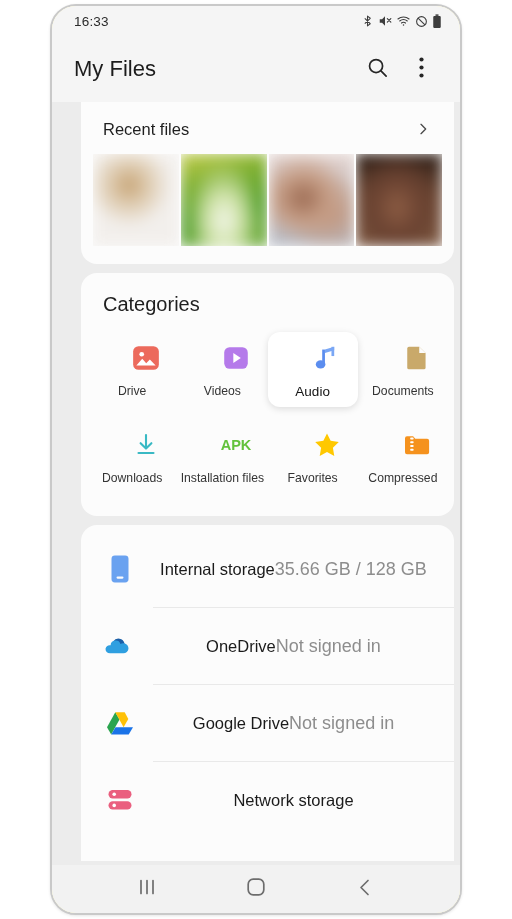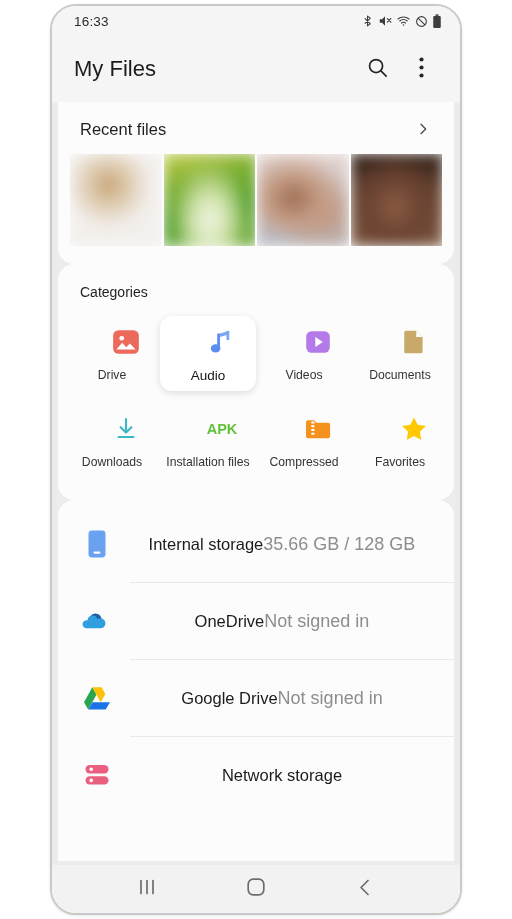--- a/index.html
+++ b/index.html
@@ -64,22 +64,23 @@
     cursor: pointer;
   }
   #menu-btn { margin-left: 10px; }
 
   
   #content {
     flex: 1 1 auto;
     background: #ececec;
     display: flex;
     flex-direction: column;
-    gap: 0;
+    gap: 9px;
     padding-bottom: 4px;
+    padding-left: 23px;
   }
 
   .card {
     background: #fcfcfc;
     border-radius: 16px;
     margin: 0 6px;
   }
 
   
   #recent-card { padding: 16px 0 18px 0; border-radius: 0 0 16px 16px; margin-top: 0; }
@@ -94,21 +95,21 @@
   .thumb {
     flex: 1 1 0;
     height: 92px;
     filter: blur(7px);
     transform: scale(1.02);
   }
   .thumb-wrap { flex:1 1 0; height: 92px; overflow:hidden; }
 
   
   #categories-card { padding: 20px 0 22px 0; }
-  #categories-title { font-size: 14px; color: #1f1f1f; padding: 0 22px; margin-bottom: 16px; }
+  #categories-title { font-size: 20px; color: #1f1f1f; padding: 0 22px; margin-bottom: 16px; }
   .cat-row { display: flex; padding: 0 6px; }
   .cat-cell {
     flex: 1 1 0;
     display: flex; flex-direction: column; align-items: center;
     padding: 9px 2px 8px 2px;
     border-radius: 12px;
     cursor: pointer;
   }
   .cat-cell.selected {
     background: #ffffff;
@@ -253,45 +254,45 @@
             <span class="cat-icon">
               <svg width="30" height="30" viewBox="0 0 28 28">
                 <rect x="2" y="3" width="24" height="22" rx="5" fill="#ec6a5c"></rect>
                 <circle cx="10" cy="10.5" r="2.2" fill="#fff"></circle>
                 <path d="M5 21l5.5-6.2 3.7 4.1 3.4-3.6L23 21z" fill="#fff"></path>
               </svg>
             </span>
             <span class="cat-label">Drive</span>
           </div>
 
+          <div class="cat-cell">
+            <span class="cat-icon">
+              <svg width="30" height="30" viewBox="0 0 28 28">
+                <rect x="3" y="4" width="22" height="20" rx="5" fill="#b57aea"></rect>
+                <path d="M11.5 9.3l7 4.7-7 4.7z" fill="#fff"></path>
+              </svg>
+            </span>
+            <span class="cat-label">Videos</span>
+          </div>
+
           <div class="cat-cell selected">
             <span class="cat-icon">
               <svg width="32" height="32" viewBox="0 0 28 28">
                 <path d="M12.2 6.6l8.1-2.4v3.1l-8.1 2.4z" fill="#7aa7f5"></path>
                 <path d="M12.2 6.6v12.4h-2.4V6.6z" fill="#5b8def"></path>
                 <path d="M20.3 4.2v8.1h-2.4V4.2z" fill="#7aa7f5"></path>
                 <ellipse cx="8.4" cy="19.6" rx="4.2" ry="3.6" fill="#5b8def"></ellipse>
               </svg>
             </span>
             <span class="cat-label">Audio</span>
           </div>
 
           <div class="cat-cell">
             <span class="cat-icon">
               <svg width="30" height="30" viewBox="0 0 28 28">
-                <rect x="3" y="4" width="22" height="20" rx="5" fill="#b57aea"></rect>
-                <path d="M11.5 9.3l7 4.7-7 4.7z" fill="#fff"></path>
-              </svg>
-            </span>
-            <span class="cat-label">Videos</span>
-          </div>
-
-          <div class="cat-cell">
-            <span class="cat-icon">
-              <svg width="30" height="30" viewBox="0 0 28 28">
                 <path d="M6.5 3.5h9.6L22 9.4V23a1.6 1.6 0 0 1-1.6 1.6H6.5A1.6 1.6 0 0 1 4.9 23V5.1A1.6 1.6 0 0 1 6.5 3.5z" fill="#c9a96a"></path>
                 <path d="M16.1 3.5L22 9.4h-5.9z" fill="#fcfcfc"></path>
               </svg>
             </span>
             <span class="cat-label">Documents</span>
           </div>
         </div>
 
         <div class="cat-row" id="cat-row-2">
           <div class="cat-cell">
@@ -305,42 +306,42 @@
             <span class="cat-label">Downloads</span>
           </div>
 
           <div class="cat-cell">
             <span class="cat-icon">
               <svg width="40" height="22" viewBox="0 0 44 20">
                 <text x="22" y="16" font-family="Liberation Sans, sans-serif" font-size="16" font-weight="bold" fill="#63c23c" text-anchor="middle">APK</text>
               </svg>
             </span>
             <span class="cat-label">Installation files</span>
+          </div>
+
+          <div class="cat-cell">
+            <span class="cat-icon">
+              <svg width="30" height="30" viewBox="0 0 28 28">
+                <path d="M14 3.2l3.4 6.9 7.6 1.1-5.5 5.4 1.3 7.6L14 20.6 7.2 24.2l1.3-7.6L3 11.2l7.6-1.1z" fill="#ffc800"></path>
+              </svg>
+            </span>
+            <span class="cat-label">Favorites</span>
           </div>
 
           <div class="cat-cell">
             <span class="cat-icon">
               <svg width="30" height="28" viewBox="0 0 30 28">
                 <path d="M3 7.2a2 2 0 0 1 2-2h6.1l2.2 2.6h11.8a2 2 0 0 1 2 2v11.4a2 2 0 0 1-2 2H5a2 2 0 0 1-2-2z" fill="#f5921e"></path>
                 <rect x="8.2" y="6.4" width="3.4" height="2" rx="0.7" fill="#fff"></rect>
                 <rect x="8.2" y="10.2" width="3.4" height="2" rx="0.7" fill="#fff"></rect>
                 <rect x="8.2" y="14" width="3.4" height="2" rx="0.7" fill="#fff"></rect>
                 <rect x="8.2" y="17.8" width="3.4" height="2" rx="0.7" fill="#fff"></rect>
               </svg>
             </span>
             <span class="cat-label">Compressed</span>
-          </div>
-
-          <div class="cat-cell">
-            <span class="cat-icon">
-              <svg width="30" height="30" viewBox="0 0 28 28">
-                <path d="M14 3.2l3.4 6.9 7.6 1.1-5.5 5.4 1.3 7.6L14 20.6 7.2 24.2l1.3-7.6L3 11.2l7.6-1.1z" fill="#ffc800"></path>
-              </svg>
-            </span>
-            <span class="cat-label">Favorites</span>
           </div>
         </div>
       </div>
 
       <div class="card" id="storage-card">
 
         <div class="storage-item">
           <span class="storage-icon">
             <svg width="26" height="30" viewBox="0 0 22 30">
               <rect x="2.5" y="1.5" width="17" height="27" rx="3.4" fill="#6aa2f0"></rect>

